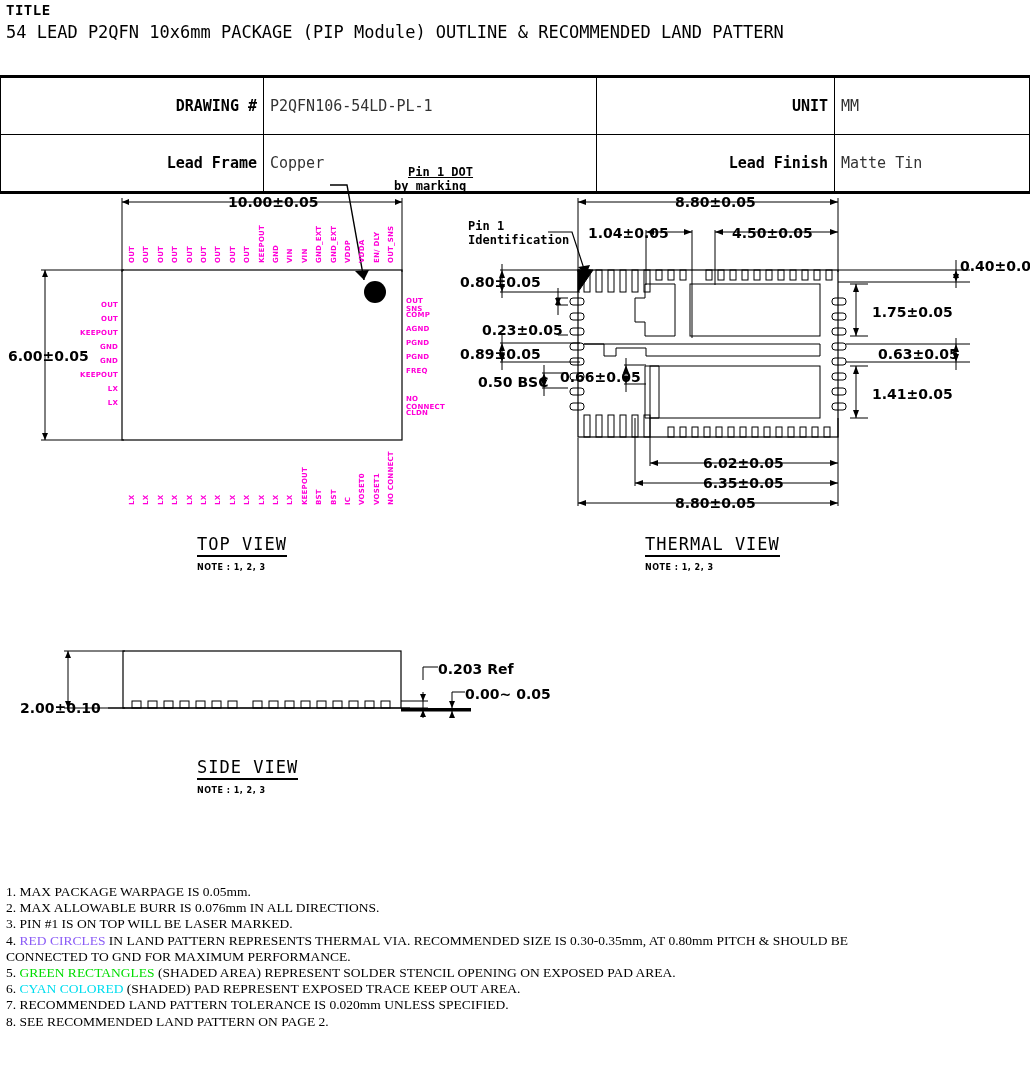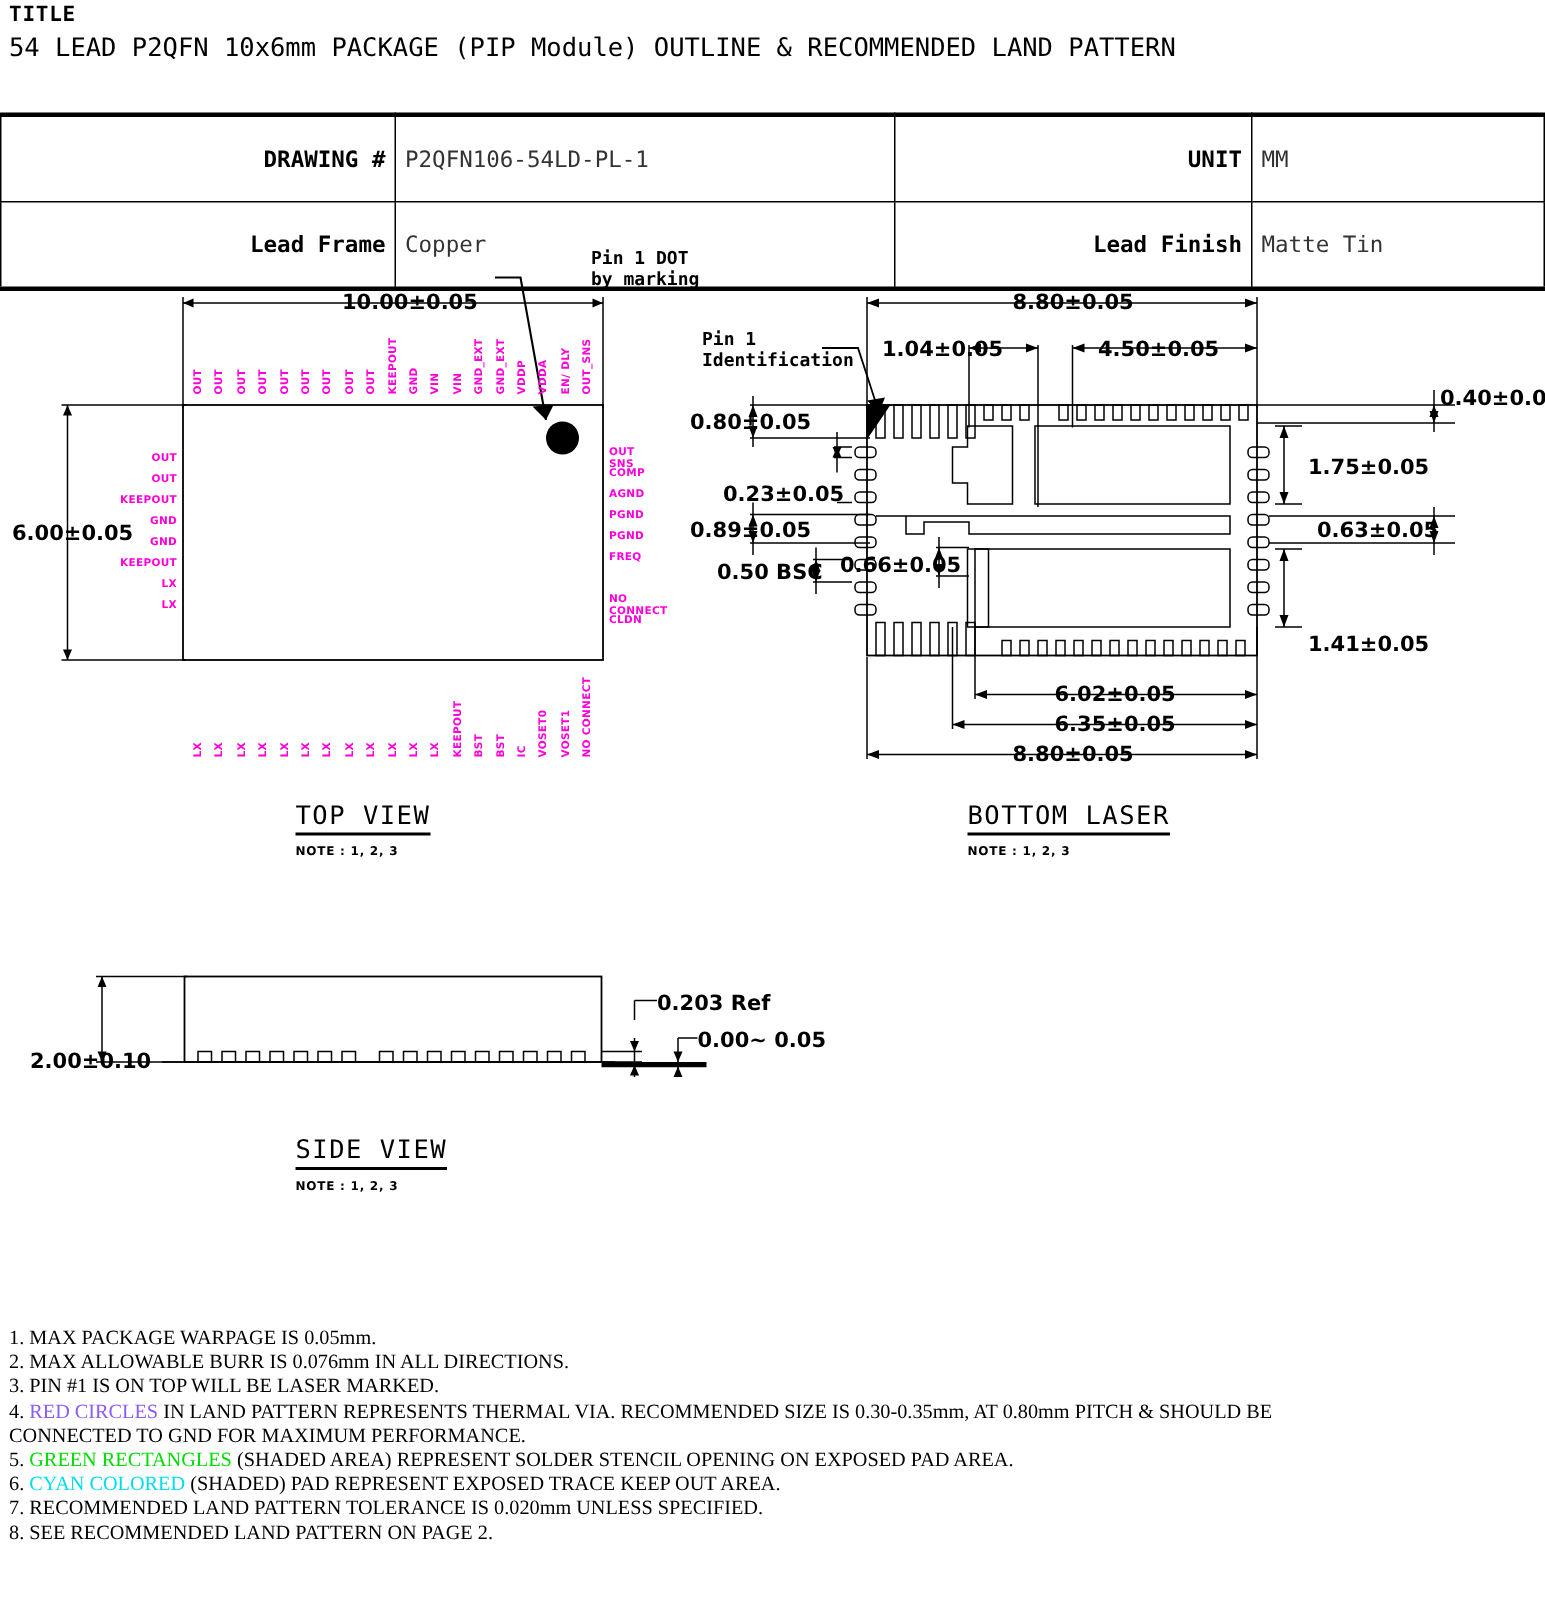--- a/index.html
+++ b/index.html
@@ -89,21 +89,21 @@
     <path d="M45 290 l-3 -7 h6 z" fill="#000"></path>
     <line x1="41" y1="120" x2="124" y2="120" stroke="#000" stroke-width="1"></line>
     <line x1="41" y1="290" x2="124" y2="290" stroke="#000" stroke-width="1"></line>
 
     <path d="M330 35 L347 35 L364 130" fill="none" stroke="#000" stroke-width="1.4"></path>
     <path d="M364 130 l-9 -9 l14 -1 z" fill="#000"></path>
   </svg>
 
   <div class="dim abs" style="left:228px;top:44px;">10.00±0.05</div>
   <div class="dim abs" style="left:8px;top:198px;">6.00±0.05</div>
-  <div class="callout abs" style="left:394px;top:16px;">Pin 1 DOT</div>
+  <div class="callout abs" style="left:408px;top:16px;text-decoration:underline;">Pin 1 DOT</div>
   <div class="callout abs" style="left:394px;top:30px;">by marking</div>
 
   <div id="tv-pins-top">
       <div class="pin vert" style="left: 128px; top: 113px;">OUT</div>
       <div class="pin vert" style="left: 142.4px; top: 113px;">OUT</div>
       <div class="pin vert" style="left: 156.8px; top: 113px;">OUT</div>
       <div class="pin vert" style="left: 171.2px; top: 113px;">OUT</div>
       <div class="pin vert" style="left: 185.6px; top: 113px;">OUT</div>
       <div class="pin vert" style="left: 200px; top: 113px;">OUT</div>
       <div class="pin vert" style="left: 214.4px; top: 113px;">OUT</div>
@@ -357,29 +357,29 @@
   <div class="dim abs" style="left:128px;top:45px;">1.04±0.05</div>
   <div class="dim abs" style="left:272px;top:45px;">4.50±0.05</div>
   <div class="dim abs" style="left:500px;top:78px;">0.40±0.05</div>
   <div class="dim abs" style="left:0px;top:94px;">0.80±0.05</div>
   <div class="dim abs" style="left:22px;top:142px;">0.23±0.05</div>
   <div class="dim abs" style="left:0px;top:166px;">0.89±0.05</div>
   <div class="dim abs" style="left:18px;top:194px;">0.50  BSC</div>
   <div class="dim abs" style="left:100px;top:189px;">0.66±0.05</div>
   <div class="dim abs" style="left:412px;top:124px;">1.75±0.05</div>
   <div class="dim abs" style="left:418px;top:166px;">0.63±0.05</div>
-  <div class="dim abs" style="left:412px;top:206px;margin-top:36px;">1.41±0.05</div>
+  <div class="dim abs" style="left:412px;top:206px;">1.41±0.05</div>
   <div class="dim abs" style="left:243px;top:275px;">6.02±0.05</div>
   <div class="dim abs" style="left:243px;top:295px;">6.35±0.05</div>
   <div class="dim abs" style="left:215px;top:315px;">8.80±0.05</div>
   <div class="callout abs" style="left:8px;top:40px;">Pin 1</div>
   <div class="callout abs" style="left:8px;top:54px;">Identification</div>
 </div>
 
-<div class="viewtitle abs" style="left:645px;top:534px;">BOTTOM LASER</div>
+<div class="viewtitle abs" style="left:645px;top:534px;">THERMAL VIEW</div>
 <div class="viewnote abs" style="left:645px;top:563px;">NOTE : 1, 2, 3</div>
 
 <div class="abs" style="left:20px;top:640px;width:520px;height:120px;">
   <svg width="520" height="120" viewBox="0 0 520 120">
     <g stroke="#000" fill="none" stroke-width="1.2">
       <rect x="103" y="11" width="278" height="57"></rect>
     </g>
     <g stroke="#000" fill="none" stroke-width="1">
       <line x1="88" y1="68" x2="390" y2="68"></line>
 

